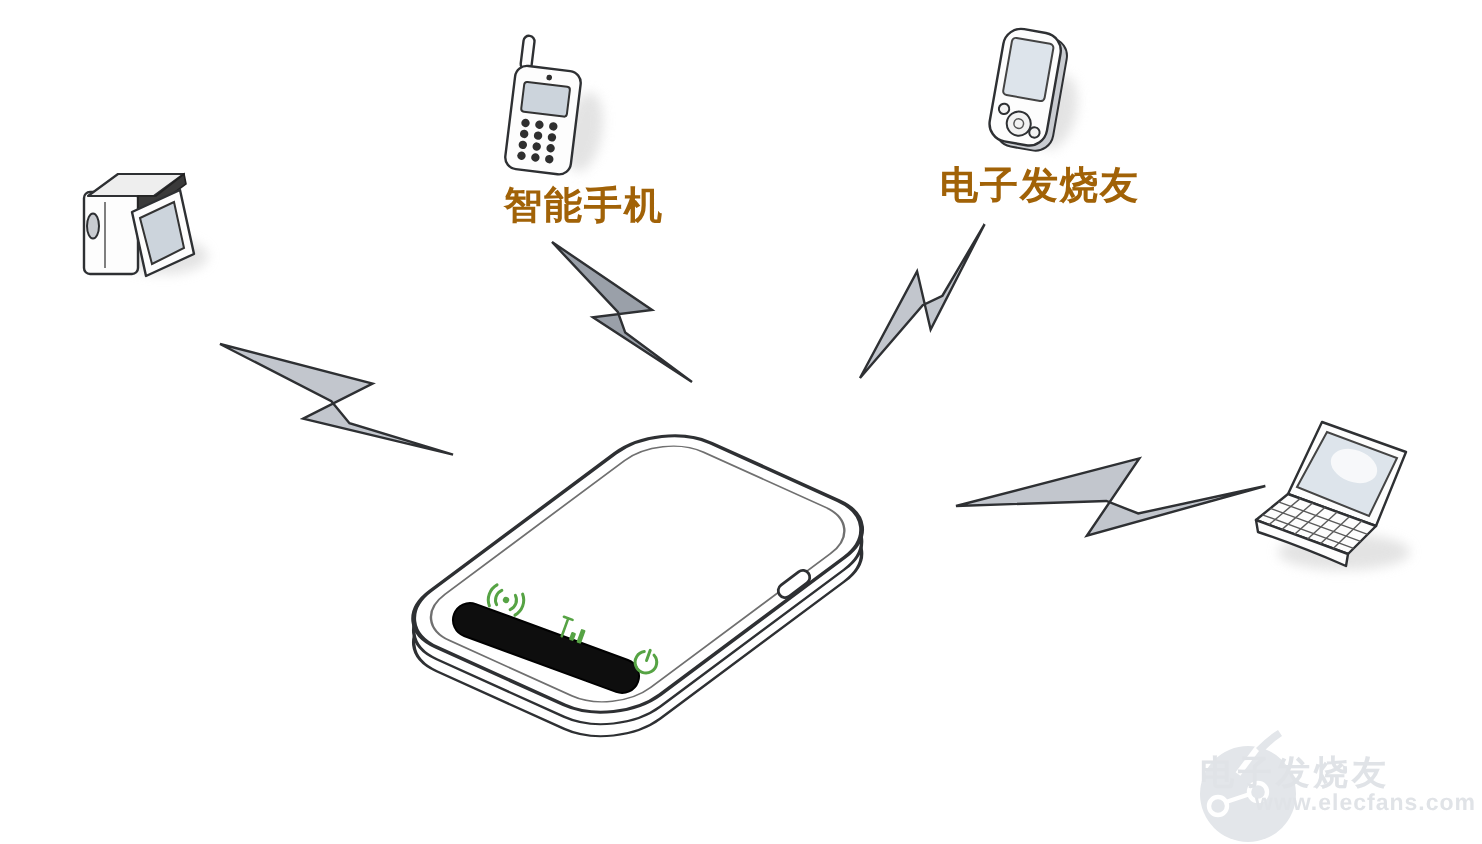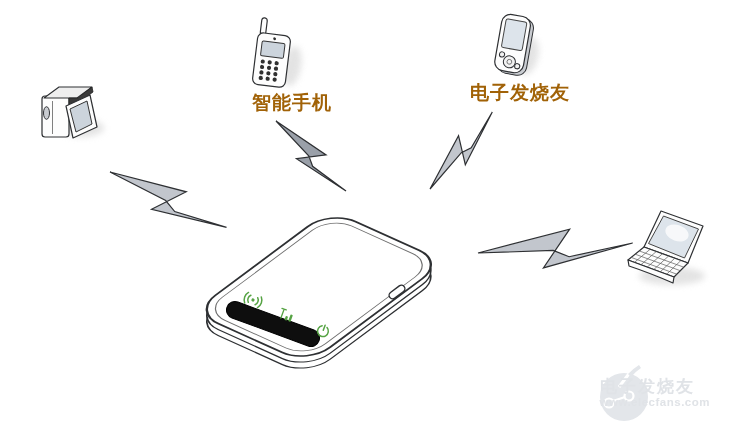--- a/index.html
+++ b/index.html
@@ -20,21 +20,21 @@
     position:absolute;width:110px;text-align:right;
     font:bold 19px "Liberation Sans",sans-serif;color:#a16207;
     letter-spacing:1px;white-space:nowrap;
   }
   .wm-brand{
     position:absolute;left:600px;top:375px;width:138px;
     font:bold 17px "Liberation Sans",sans-serif;color:var(--watermark-text);
     letter-spacing:2px;white-space:nowrap;
   }
   .wm-url{
-    position:absolute;left:572px;top:396px;width:138px;text-align:right;
+    position:absolute;left:600px;top:396px;width:138px;text-align:right;
     font:bold 11.5px "Liberation Sans",sans-serif;color:var(--watermark-text);
     letter-spacing:.5px;white-space:nowrap;
   }
   
   .shadow{fill:#d8d8d8;opacity:.7;filter:url(#soft);}
   .bolt{fill:var(--bolt-fill);stroke:var(--outline);stroke-width:1.2;stroke-linejoin:miter;}
   .bolt-dark{fill:var(--bolt-fill-dark);stroke:var(--outline);stroke-width:1.2;}
   .devface{fill:#ffffff;stroke:var(--outline);stroke-width:2;}
   .devedge{fill:#ffffff;stroke:var(--outline);stroke-width:1.4;}
   .bezel{fill:none;stroke:#707070;stroke-width:1;}

